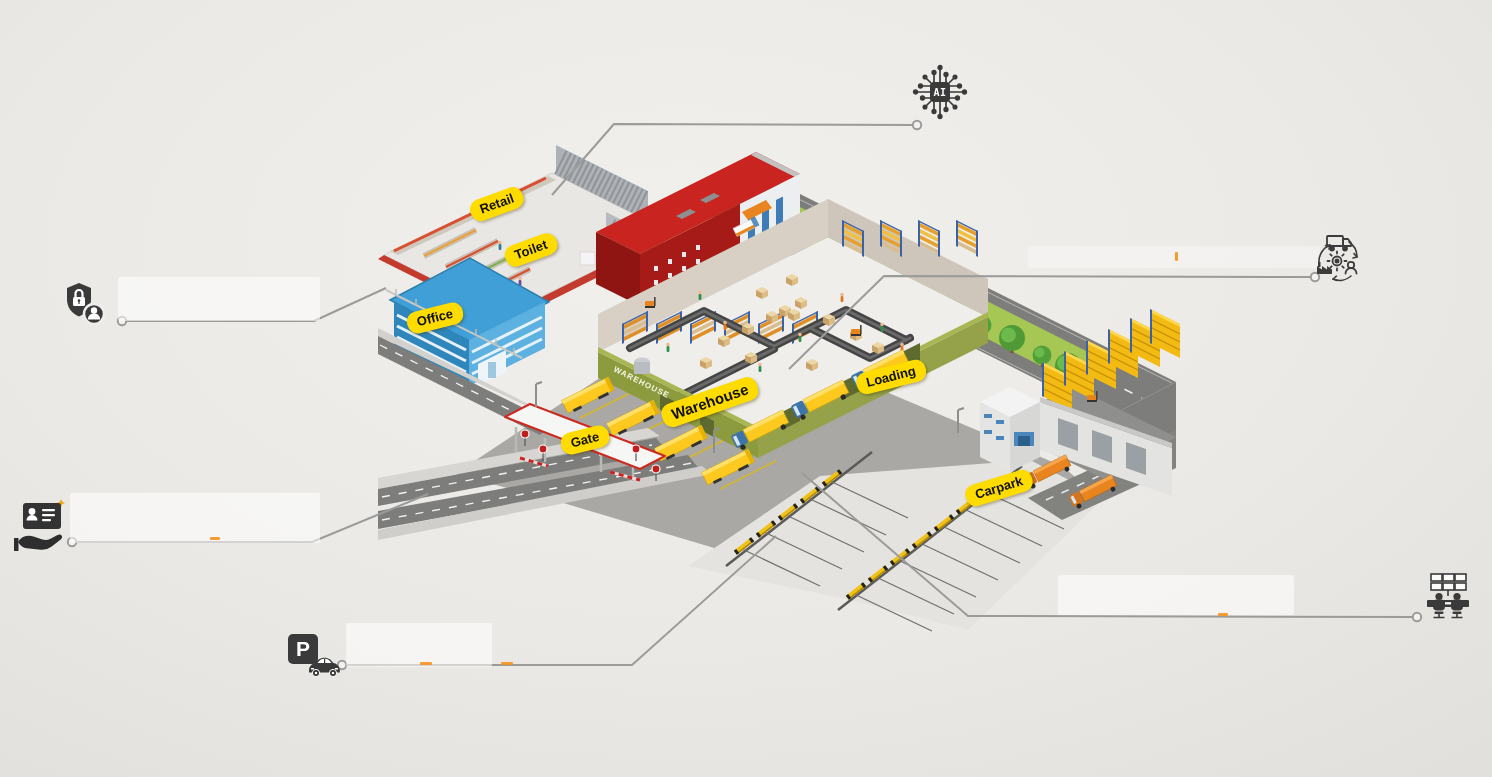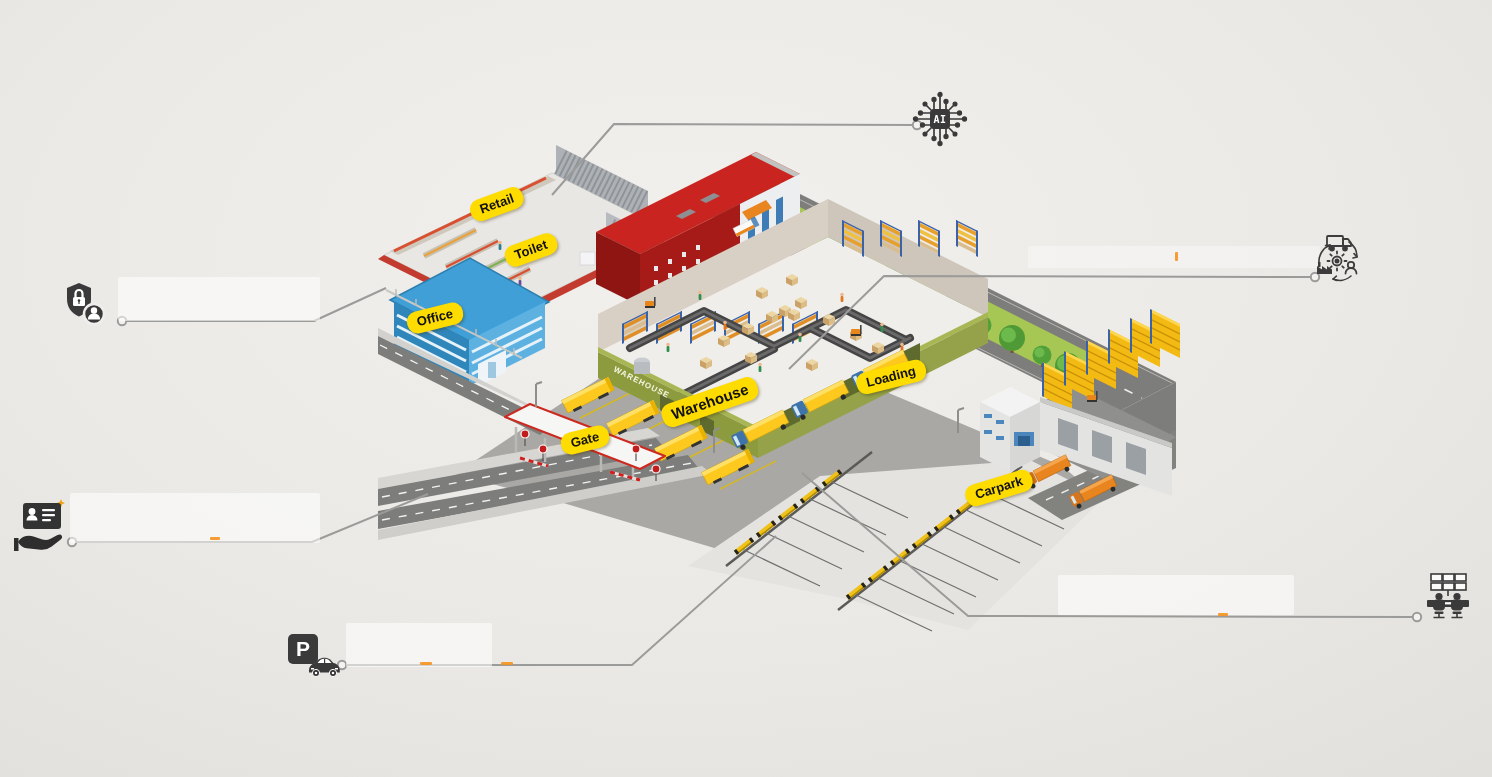--- a/index.html
+++ b/index.html
@@ -464,21 +464,21 @@
 <div class="stray" style="left:1175px;top:252px;width:3px;height:9px;"></div>
 
 <div class="map-label" style="left:497px;top:204px;transform:translate(-50%,-50%) rotate(-20deg);">Retail</div>
 <div class="map-label" style="left:531px;top:250px;transform:translate(-50%,-50%) rotate(-20deg);">Toilet</div>
 <div class="map-label" style="left:435px;top:318px;transform:translate(-50%,-50%) rotate(-14deg);">Office</div>
 <div class="map-label" style="left:585px;top:440px;transform:translate(-50%,-50%) rotate(-14deg);">Gate</div>
 <div class="map-label big" style="left:710px;top:402px;transform:translate(-50%,-50%) rotate(-19deg);">Warehouse</div>
 <div class="map-label" style="left:891px;top:377px;transform:translate(-50%,-50%) rotate(-14deg);">Loading</div>
 <div class="map-label" style="left:999px;top:488px;transform:translate(-50%,-50%) rotate(-17deg);">Carpark</div>
 
-<div class="callout-icon" style="left:912px;top:91px;">
+<div class="callout-icon" style="left:912px;top:64px;">
   <svg width="56" height="56" viewBox="0 0 56 56">
     <g stroke="#3a3a3a" stroke-width="1.7" fill="#3a3a3a">
       <path d="M22,18 V10 M28,18 V5 M34,18 V12 M22,38 V46 M28,38 V51 M34,38 V44 M18,22 H10 M18,28 H5 M18,34 H12 M38,22 H46 M38,28 H51 M38,34 H44 M19,19 L13,13 M37,19 L43,13 M19,37 L13,43 M37,37 L43,43" fill="none"></path>
       <circle cx="22" cy="8.5" r="1.8"></circle>
           <circle cx="28" cy="3.5" r="1.8"></circle>
           <circle cx="34" cy="10.5" r="1.8"></circle>
       <circle cx="22" cy="47.5" r="1.8"></circle>
           <circle cx="28" cy="52.5" r="1.8"></circle>
           <circle cx="34" cy="45.5" r="1.8"></circle>
       <circle cx="8.5" cy="22" r="1.8"></circle>

